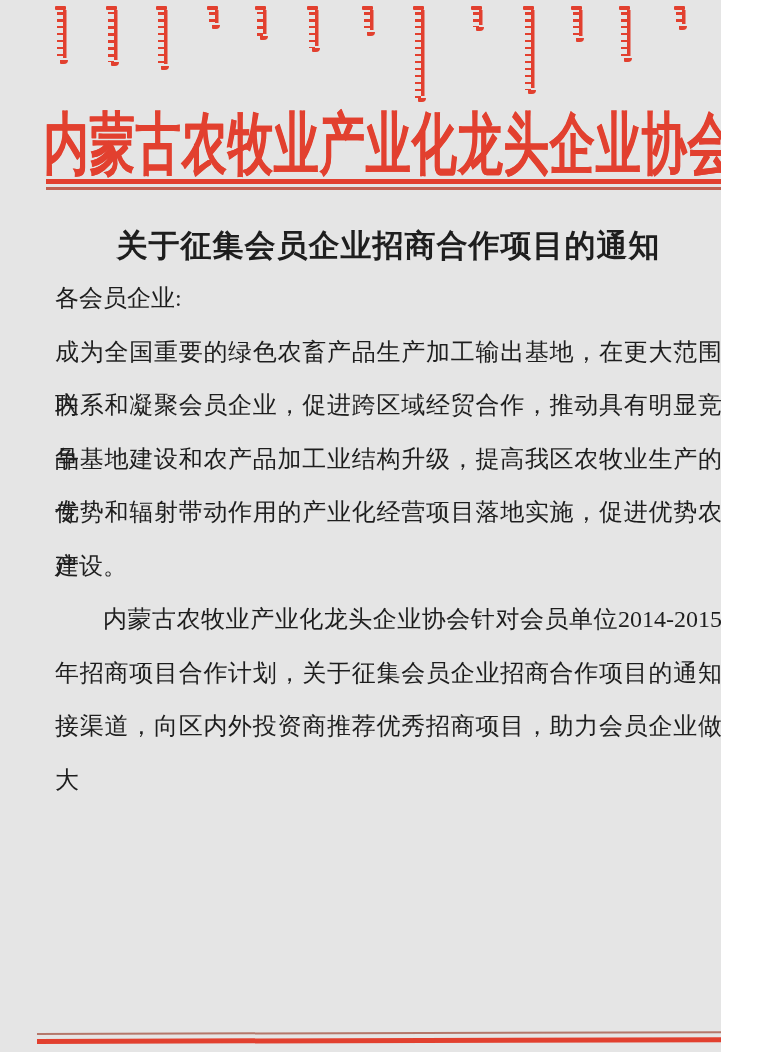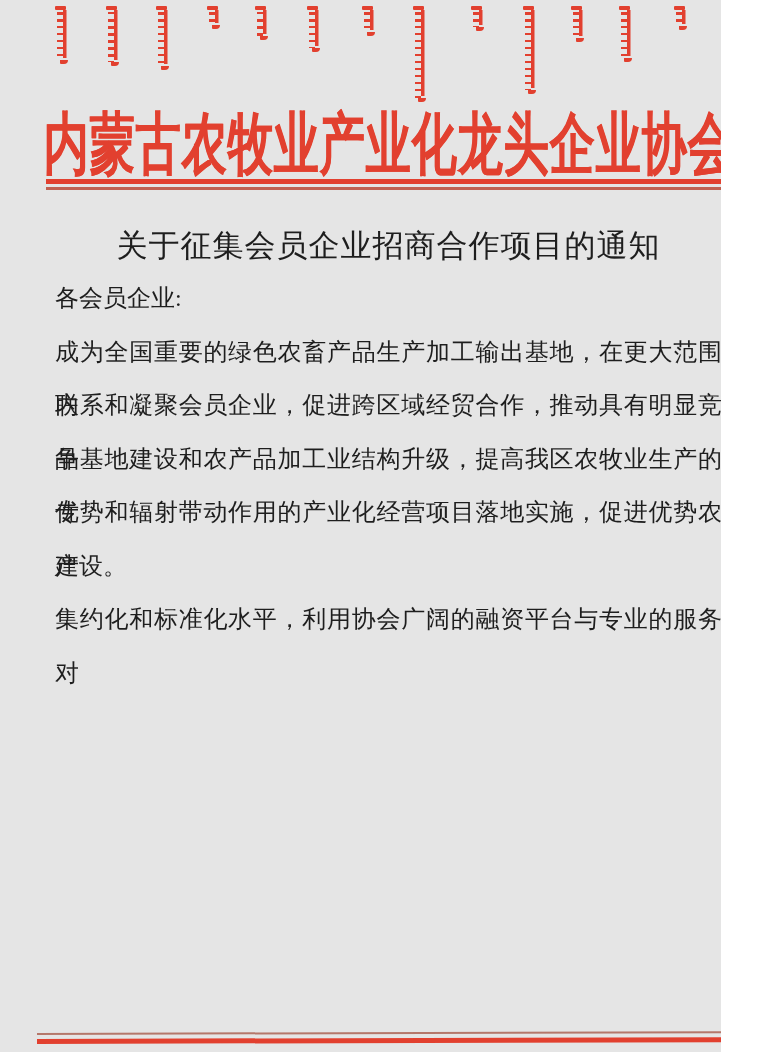--- a/index.html
+++ b/index.html
@@ -59,21 +59,21 @@
   .rule-bot-thin  { left: 37px; top: 1032px; width: 722px; height: 2px;  background: #b5776a; transform: rotate(-0.15deg); }
   .rule-bot-thick { left: 37px; top: 1038px; width: 722px; height: 4.5px; background: var(--red); transform: rotate(-0.15deg); }
 
   
   .doc-title {
     position: absolute;
     top: 224px; left: 0; width: 777px;
     line-height: 44px;
     text-align: center;
     font-size: 31px;
-    font-weight: normal;
+    font-weight: bold;
     letter-spacing: 1px;
     color: var(--ink);
   }
 
   
   .body-text {
     position: absolute;
     top: 272px; left: 55px; width: 667px;
     font-size: 24px;
     color: var(--ink);
@@ -111,19 +111,21 @@
 
   <div class="doc-title">关于征集会员企业招商合作项目的通知</div>
 
   <div class="body-text">
     <div class="bl">各会员企业:</div>
     <div class="bl jfy">成为全国重要的绿色农畜产品生产加工输出基地，在更大范围内</div>
     <div class="bl jfy">联系和凝聚会员企业，促进跨区域经贸合作，推动具有明显竞争</div>
     <div class="bl jfy">品基地建设和农产品加工业结构升级，提高我区农牧业生产的专</div>
     <div class="bl jfy">优势和辐射带动作用的产业化经营项目落地实施，促进优势农产</div>
     <div class="bl">建设。</div>
-    <div class="bl jfy">集约化和标准化水平，利用协会广阔的融资平台与专业的服务对</div>
+    <div class="bl jfy ind">内蒙古农牧业产业化龙头企业协会针对会员单位2014-2015</div>
+    <div class="bl jfy">年招商项目合作计划，关于征集会员企业招商合作项目的通知</div>
+    <div class="bl jfy">接渠道，向区内外投资商推荐优秀招商项目，助力会员企业做大</div>
   </div>
 
   <div class="rule rule-bot-thin"></div>
   <div class="rule rule-bot-thick"></div>
 
 </div>
 
 </body></html>

